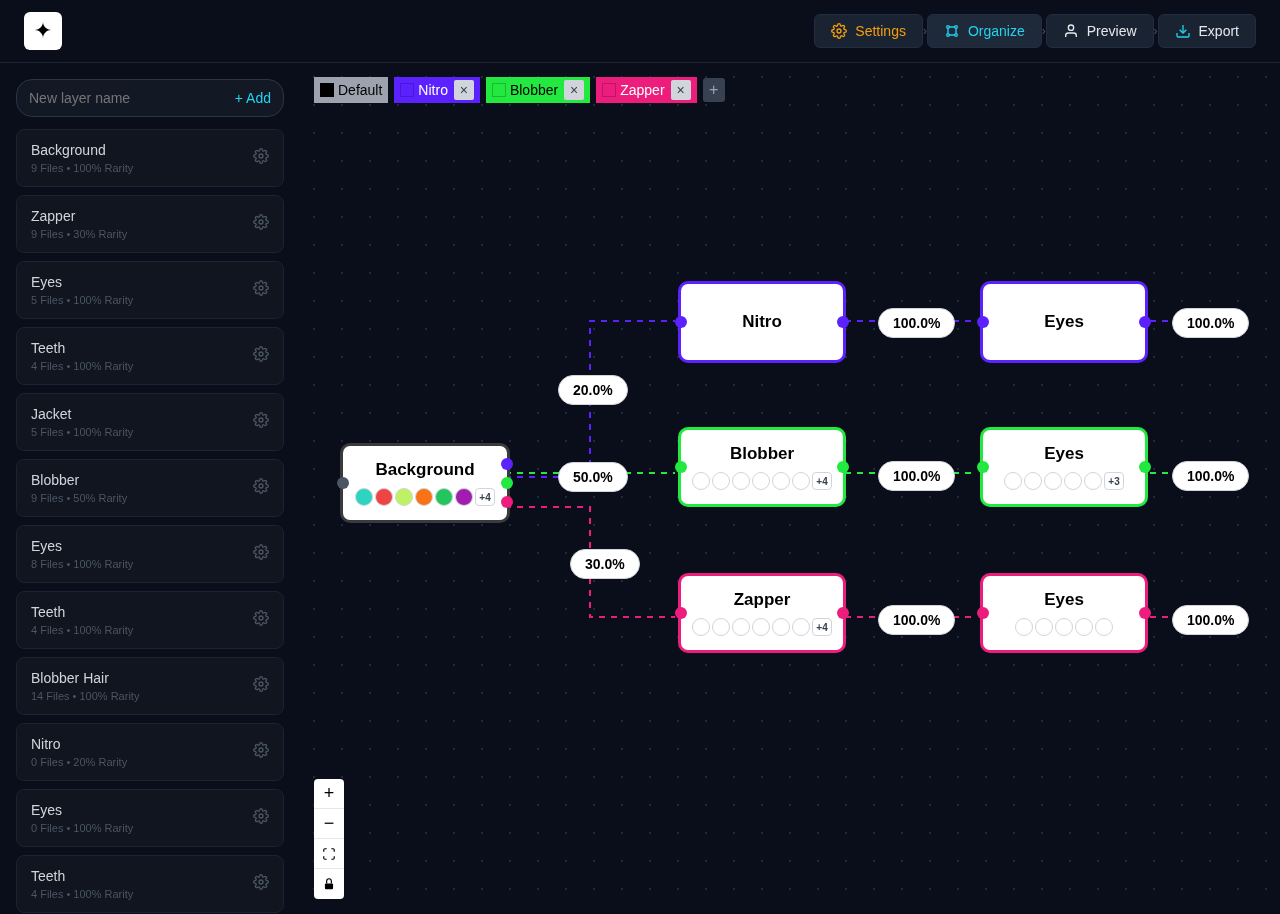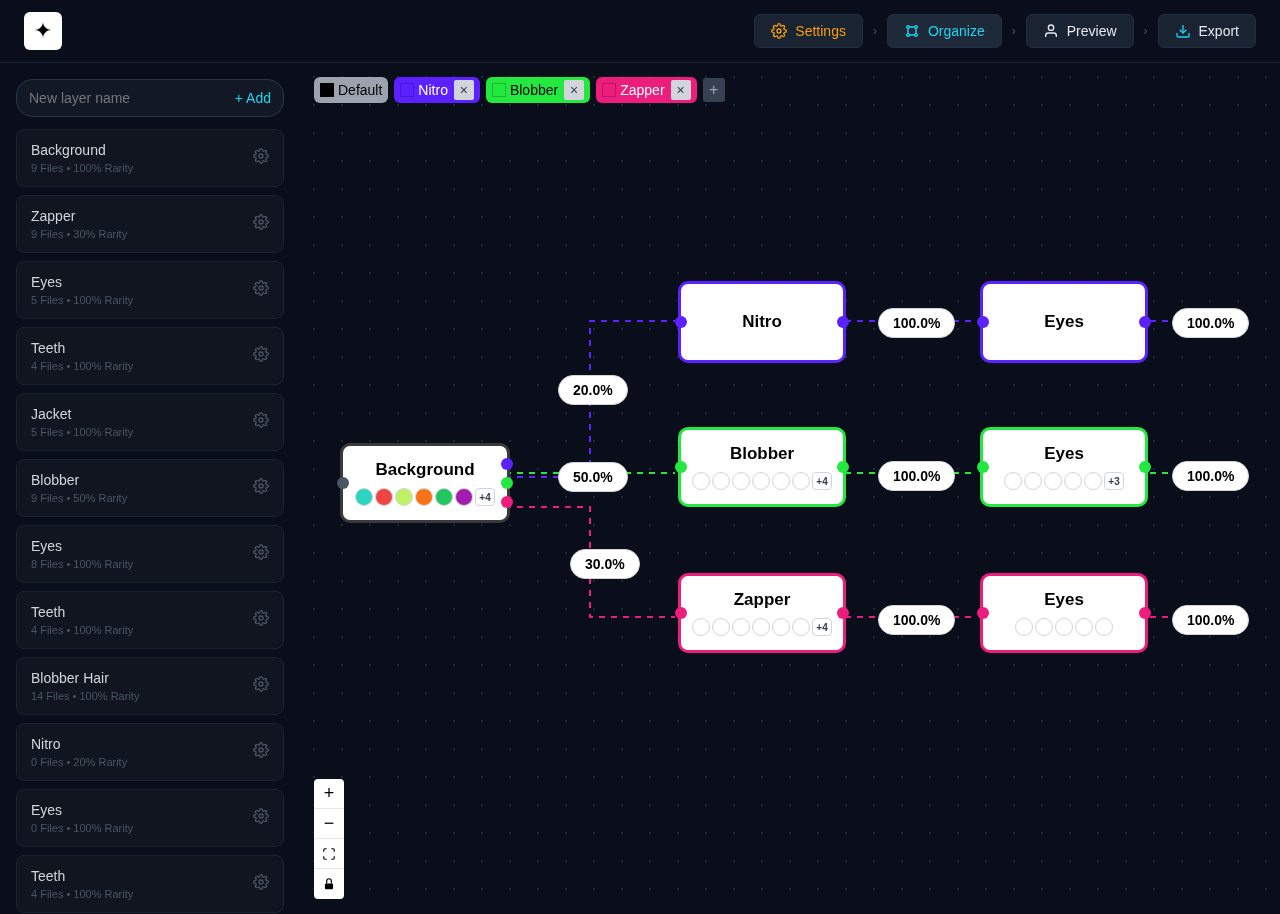--- a/index.html
+++ b/index.html
@@ -14,21 +14,21 @@
   padding: 12px 24px; border-bottom: 1px solid #1a2332;
 }
 .brand { display: flex; align-items: center; gap: 12px; }
 .brand-icon {
   width: 38px; height: 38px; background: #fff; border-radius: 6px;
   display: flex; align-items: center; justify-content: center;
   font-size: 22px; color: #000;
 }
 .brand-title { font-size: 18px; font-weight: 700; color: #fff; }
 .brand-sub { font-size: 11px; color: #6b7280; }
-.nav { display: flex; align-items: center; gap: 10px; }
+.nav { display: flex; align-items: center; }
 .nav-btn {
   display: flex; align-items: center; gap: 8px;
   padding: 8px 16px; border-radius: 6px; font-size: 14px;
   background: #1a2332; border: 1px solid #232d42; cursor: pointer;
 }
 .nav-btn.organize { background: #1e2a3a; }
 .nav-btn.settings .nav-label { color: #f59e0b; }
 .nav-btn.organize .nav-label { color: #22d3ee; }
 .nav-btn .nav-label { color: #e5e7eb; }
 .nav-sep { color: #4b5563; font-size: 12px; }
@@ -67,21 +67,21 @@
   flex: 1; position: relative;
   background-image: radial-gradient(circle, #1f2937 1px, transparent 1px);
   background-size: 28px 28px; background-position: 0 0;
 }
 .tags {
   position: absolute; top: 14px; left: 14px;
   display: flex; gap: 6px; align-items: center;
 }
 .tag {
   display: flex; align-items: center; gap: 4px;
-  padding: 3px 6px; border-radius: 6px; font-size: 14px;
+  padding: 3px 6px; border-radius: 0; font-size: 14px;
   color: #000; font-weight: 500;
 }
 .tag-swatch { width: 14px; height: 14px; border: 1px solid rgba(0,0,0,0.2); }
 .tag-close {
   width: 20px; height: 20px; display: flex; align-items: center; justify-content: center;
   background: #d1d5db; color: #374151; border-radius: 2px; margin-left: 2px;
   cursor: pointer; font-size: 14px;
 }
 .tag-add {
   width: 22px; height: 24px; background: #374151; color: #9ca3af;

